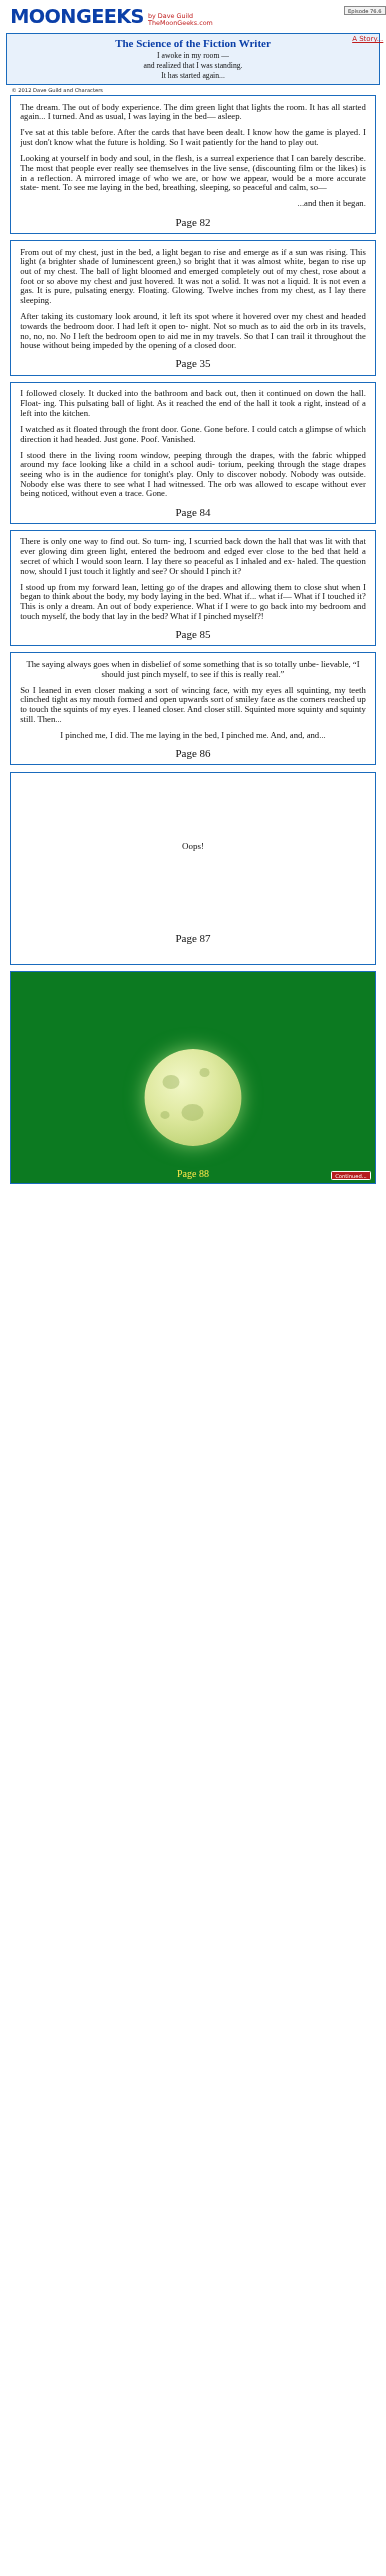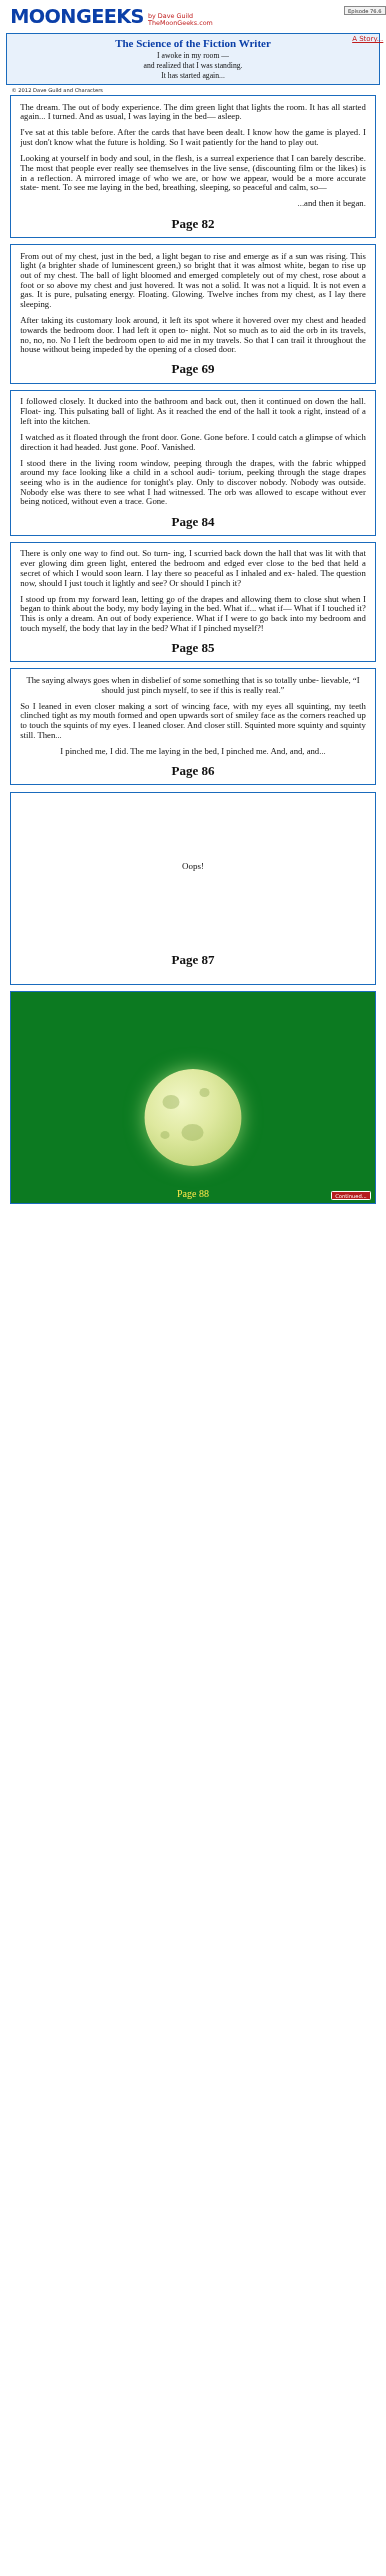--- a/index.html
+++ b/index.html
@@ -117,24 +117,23 @@
     line-height: 9.7px;
     color: #111111;
     text-align: justify;
     text-justify: inter-word;
   }
   .panel p.center { text-align: center; }
   .panel p.lastline { text-align: right; }
   .pagenum {
     text-align: center;
     font-family: "Liberation Serif", serif;
-    font-size: 13px;
+    font-size: 11px;
     color: #111111;
     margin: 3.9px 0 2.6px 0;
-    font-weight: bold;
   }
 
   
   .art-panel {
     margin: 0 5.2px 5.2px 5.2px;
     border: 1.3px solid #1a6bbd;
     background: #0c7a21;
     position: relative;
     height: 213px;
     box-sizing: border-box;
@@ -216,21 +215,21 @@
     <p>The dream. The out of body experience. The dim green light that lights the room. It has all started again... I turned. And as usual, I was laying in the bed— asleep.</p>
     <p>I've sat at this table before. After the cards that have been dealt. I know how the game is played. I just don't know what the future is holding. So I wait patiently for the hand to play out.</p>
     <p>Looking at yourself in body and soul, in the flesh, is a surreal experience that I can barely describe. The most that people ever really see themselves in the live sense, (discounting film or the likes) is in a reflection. A mirrored image of who we are, or how we appear, would be a more accurate state- ment. To see me laying in the bed, breathing, sleeping, so peaceful and calm, so—</p>
     <p class="lastline">...and then it began.</p>
     <div class="pagenum">Page 82</div>
   </div>
 
   <div class="panel">
     <p>From out of my chest, just in the bed, a light began to rise and emerge as if a sun was rising. This light (a brighter shade of luminescent green,) so bright that it was almost white, began to rise up out of my chest. The ball of light bloomed and emerged completely out of my chest, rose about a foot or so above my chest and just hovered. It was not a solid. It was not a liquid. It is not even a gas. It is pure, pulsating energy. Floating. Glowing. Twelve inches from my chest, as I lay there sleeping.</p>
     <p>After taking its customary look around, it left its spot where it hovered over my chest and headed towards the bedroom door. I had left it open to- night. Not so much as to aid the orb in its travels, no, no, no. No I left the bedroom open to aid me in my travels. So that I can trail it throughout the house without being impeded by the opening of a closed door.</p>
-    <div class="pagenum">Page 69</div>
+    <div class="pagenum">Page 35</div>
   </div>
 
   <div class="panel">
     <p>I followed closely. It ducked into the bathroom and back out, then it continued on down the hall. Float- ing. This pulsating ball of light. As it reached the end of the hall it took a right, instead of a left into the kitchen.</p>
     <p>I watched as it floated through the front door. Gone. Gone before. I could catch a glimpse of which direction it had headed. Just gone. Poof. Vanished.</p>
     <p>I stood there in the living room window, peeping through the drapes, with the fabric whipped around my face looking like a child in a school audi- torium, peeking through the stage drapes seeing who is in the audience for tonight's play. Only to discover nobody. Nobody was outside. Nobody else was there to see what I had witnessed. The orb was allowed to escape without ever being noticed, without even a trace. Gone.</p>
     <div class="pagenum">Page 84</div>
   </div>
 
   <div class="panel">

